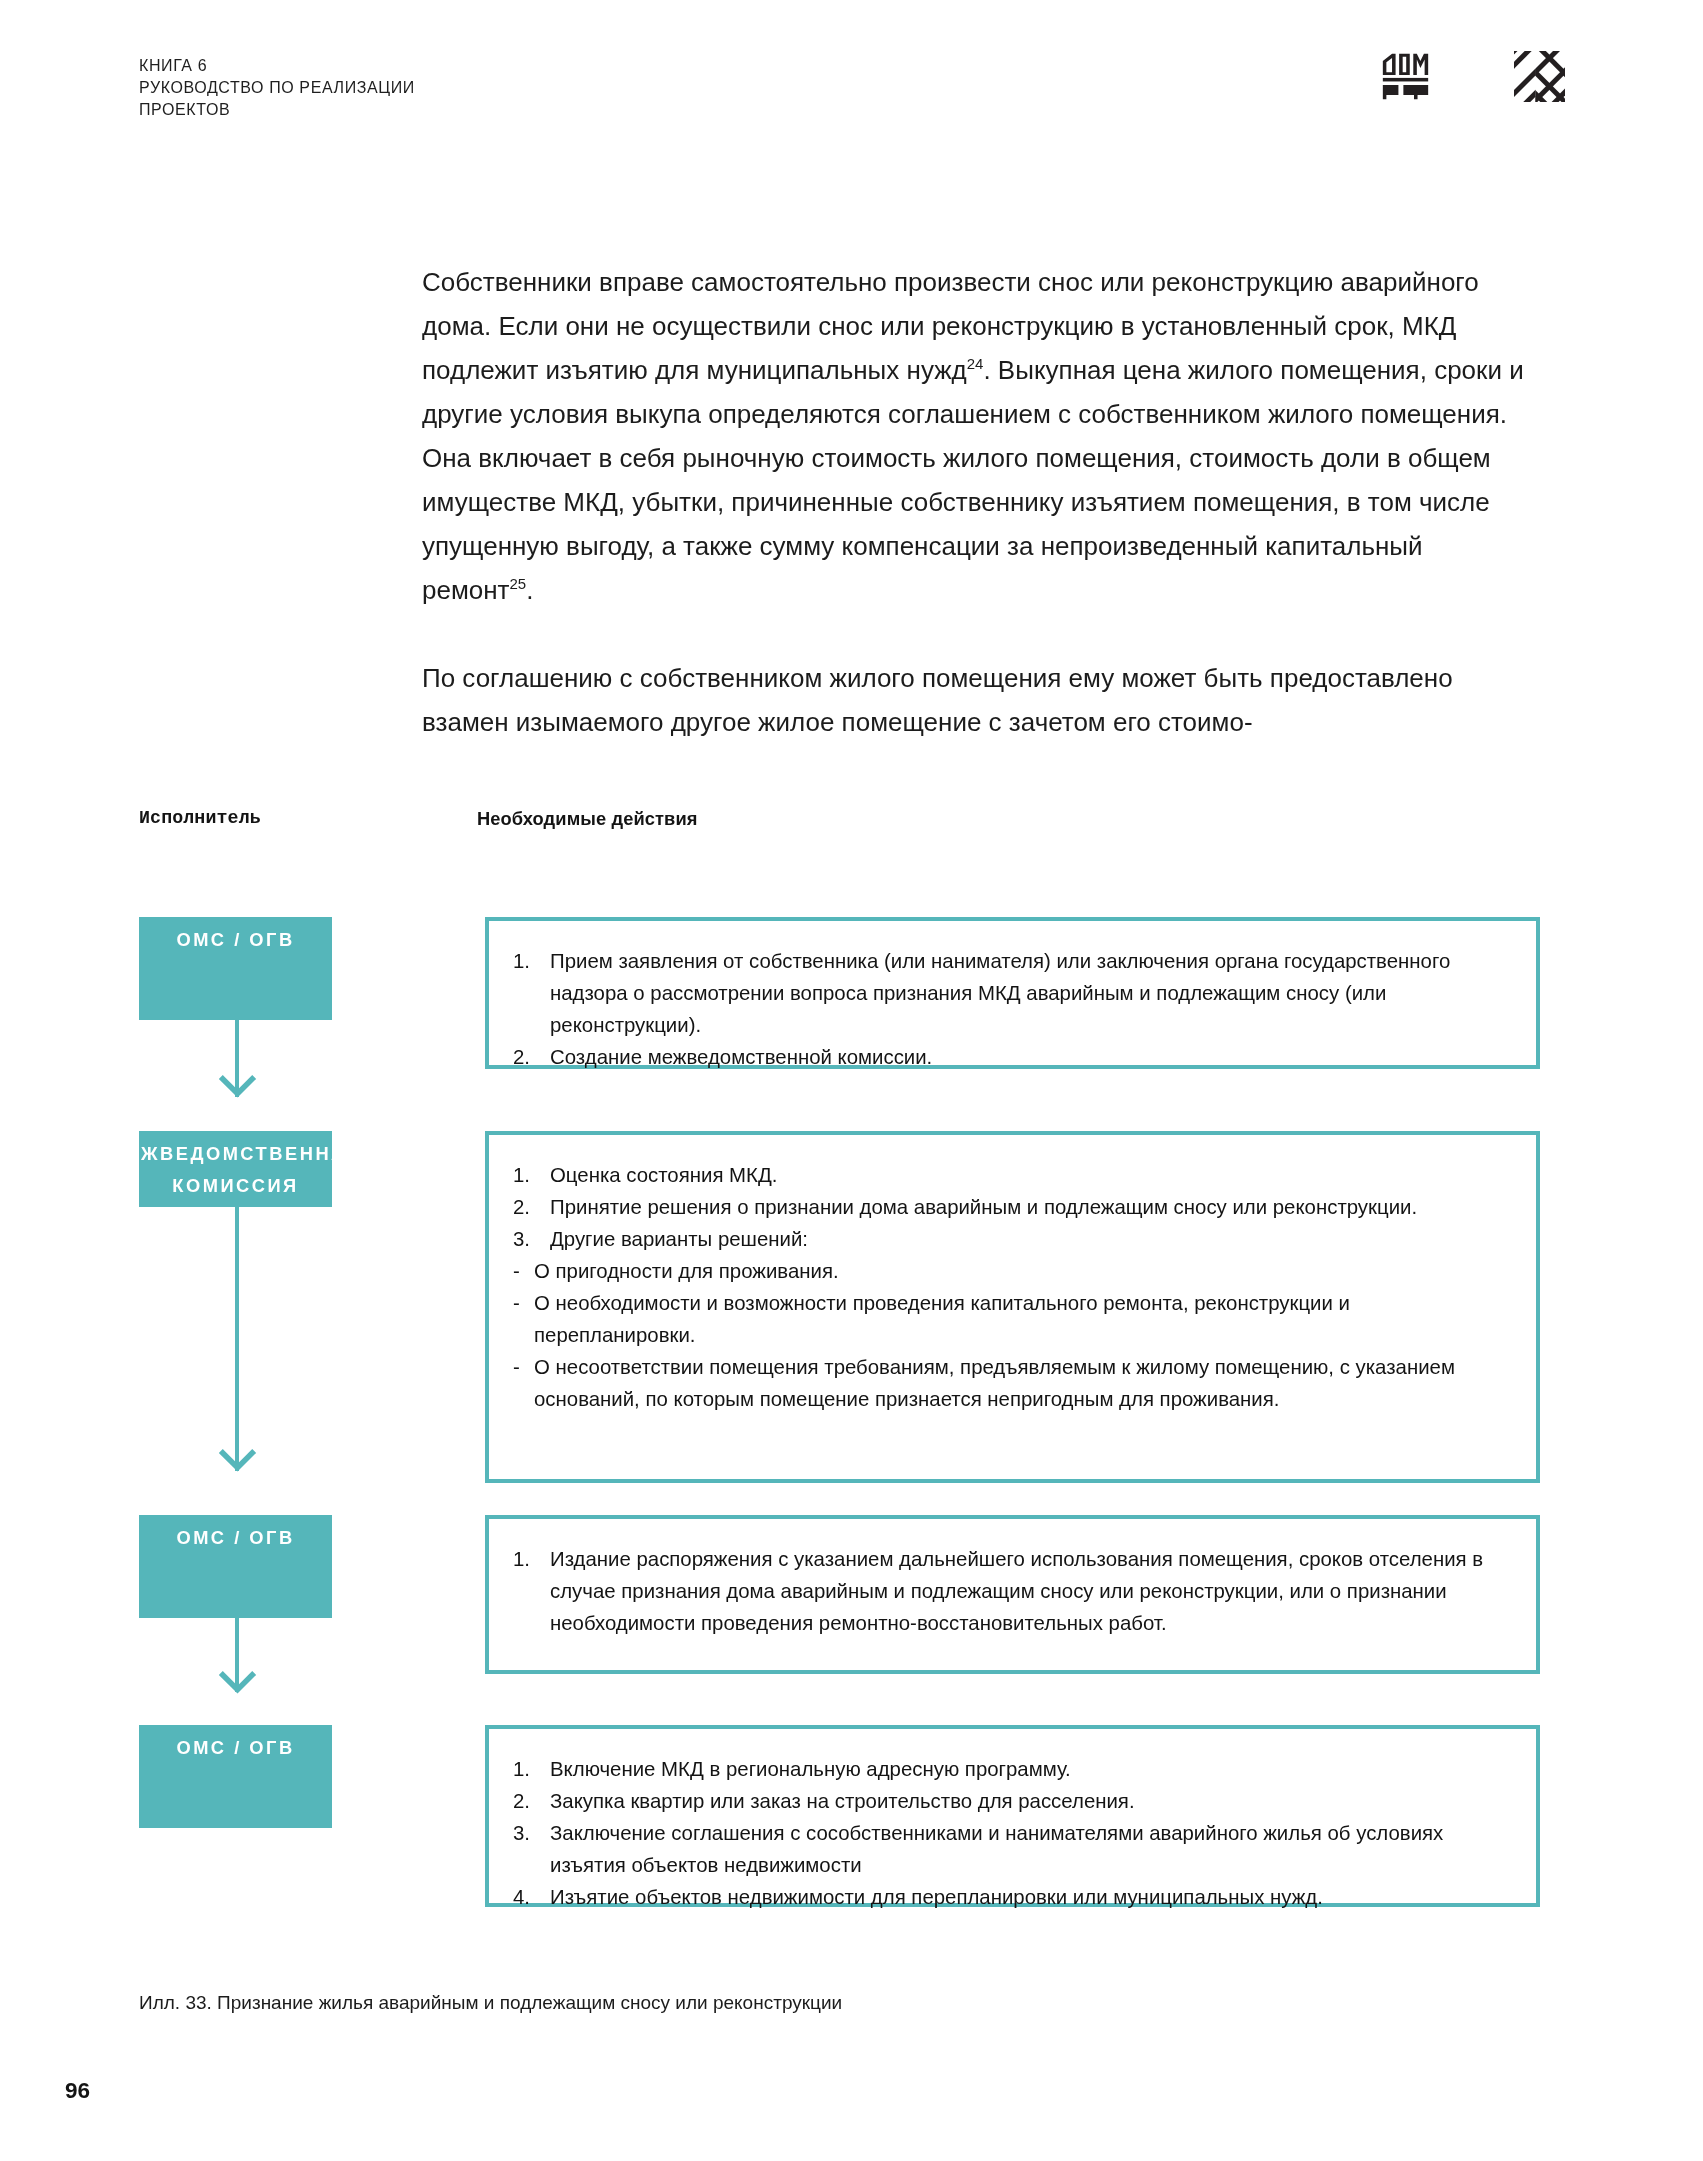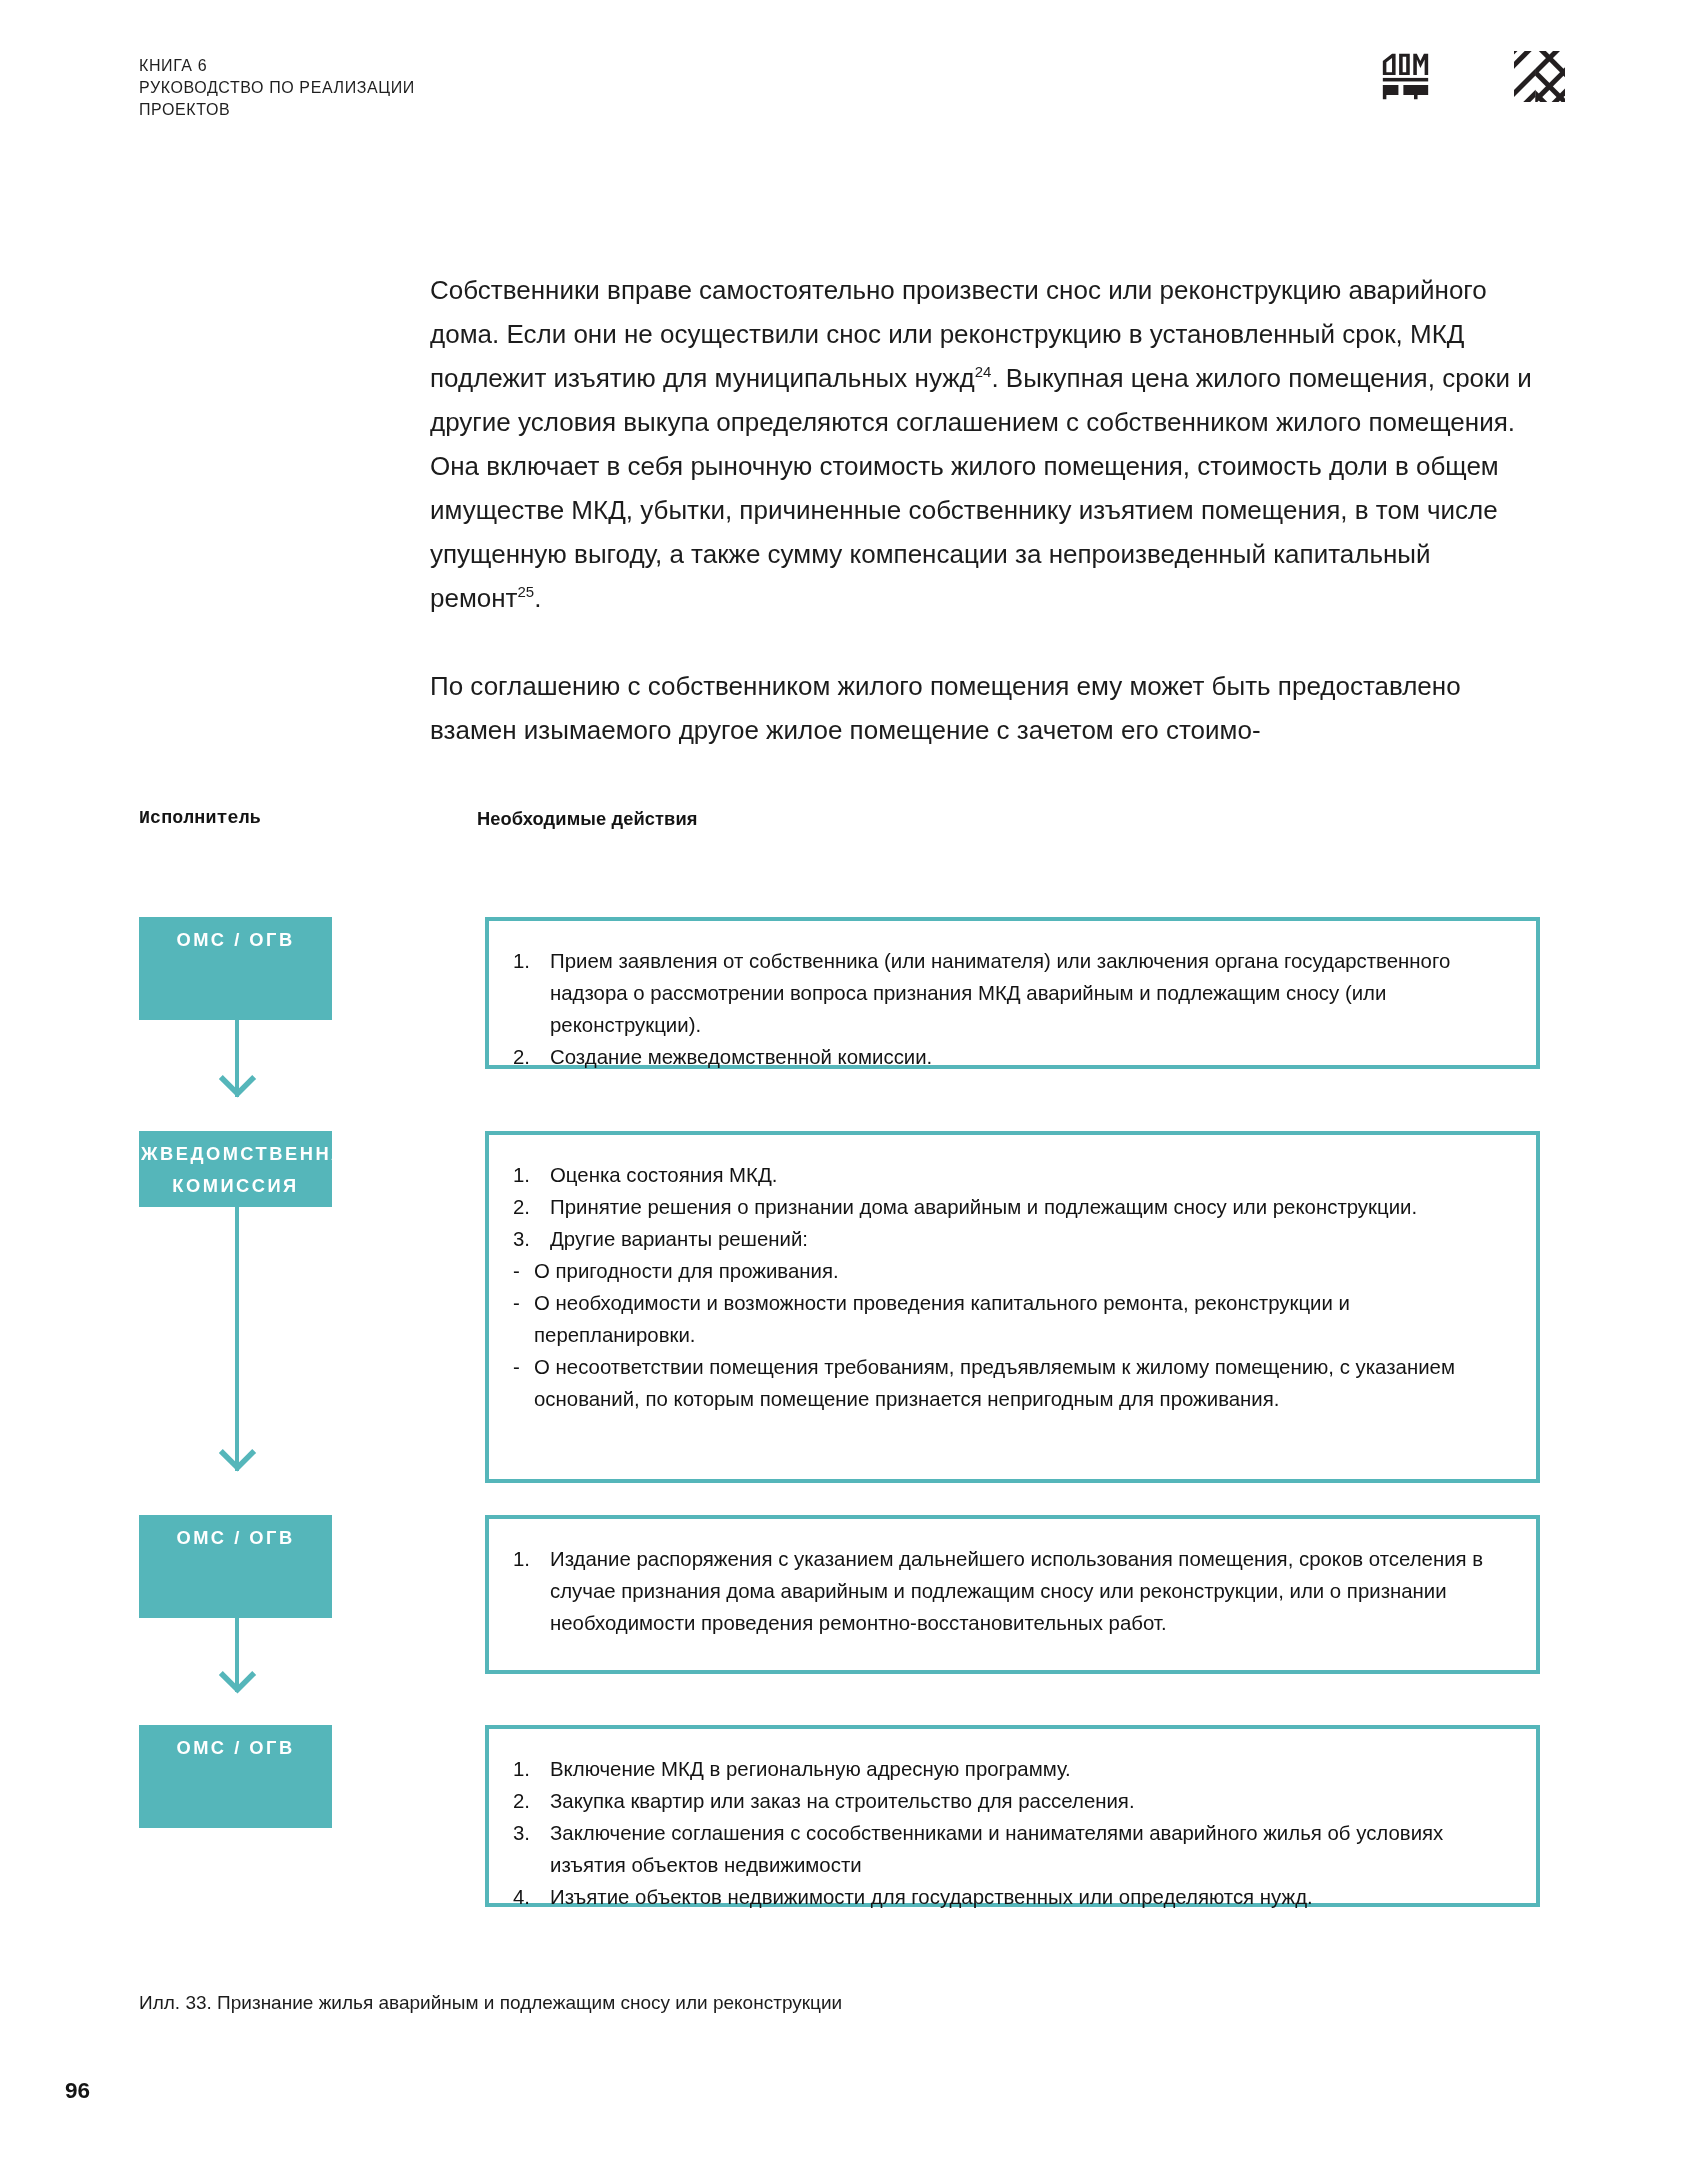--- a/index.html
+++ b/index.html
@@ -58,21 +58,21 @@
   
   .body-text {
     position: absolute;
     left: 422px;
     width: 1118px;
     top: 260px;
     font-size: 26px;
     line-height: 44px;
     color: #1c1c1c;
   }
-  .body-text p { margin: 8px; }
+  .body-text p { margin: 0; }
   .body-text p + p { margin-top: 44px; }
   .body-text sup {
     font-size: 15px;
     vertical-align: super;
     line-height: 0;
   }
 
   
   .diagram {
     position: absolute;
@@ -363,21 +363,21 @@
           <li class="item">
             <span class="marker">2.</span>
             <span>Закупка квартир или заказ на строительство для расселения.</span>
           </li>
           <li class="item">
             <span class="marker">3.</span>
             <span>Заключение соглашения с сособственниками и нанимателями аварийного жилья об условиях изъятия объектов недвижимости</span>
           </li>
           <li class="item">
             <span class="marker">4.</span>
-            <span>Изъятие объектов недвижимости для государственных или определяются нужд.</span>
+            <span>Изъятие объектов недвижимости для перепланировки или муниципальных нужд.</span>
           </li>
         </ol>
       </div>
     </div>
 
   </div>
 
   <div class="caption">Илл. 33. Признание жилья аварийным и подлежащим сносу или реконструкции</div>
   <div class="folio">96</div>
 

